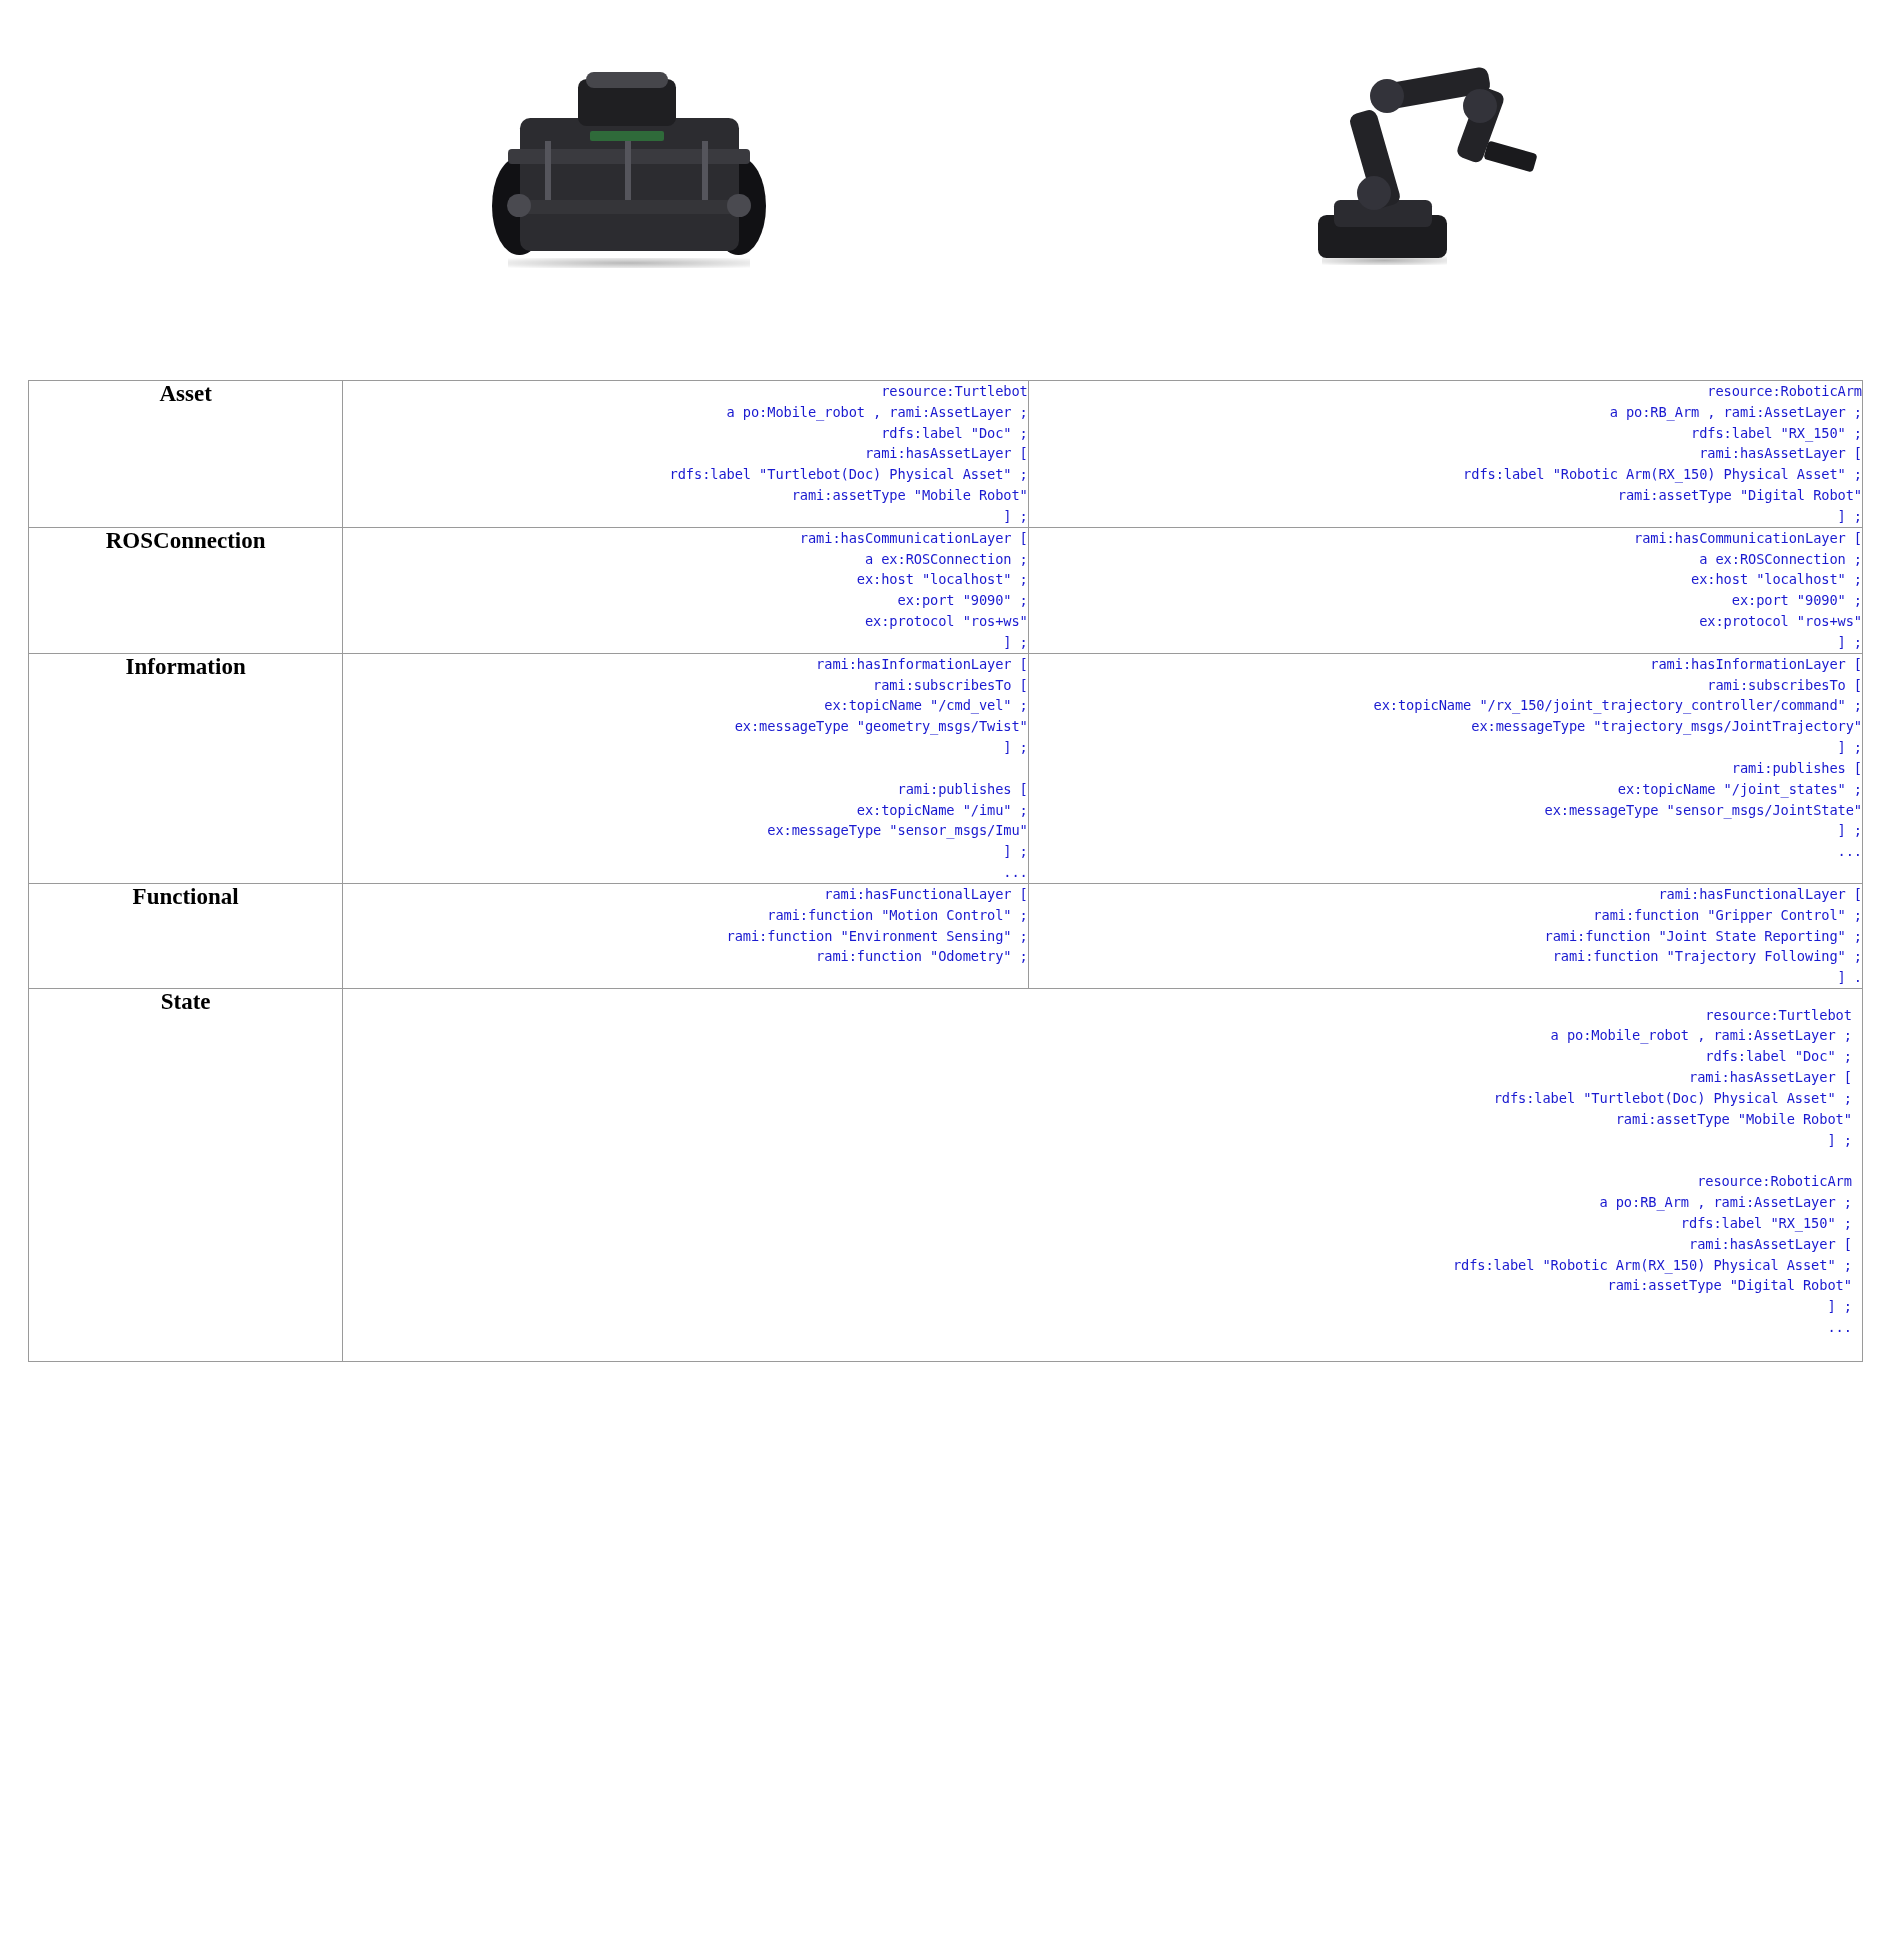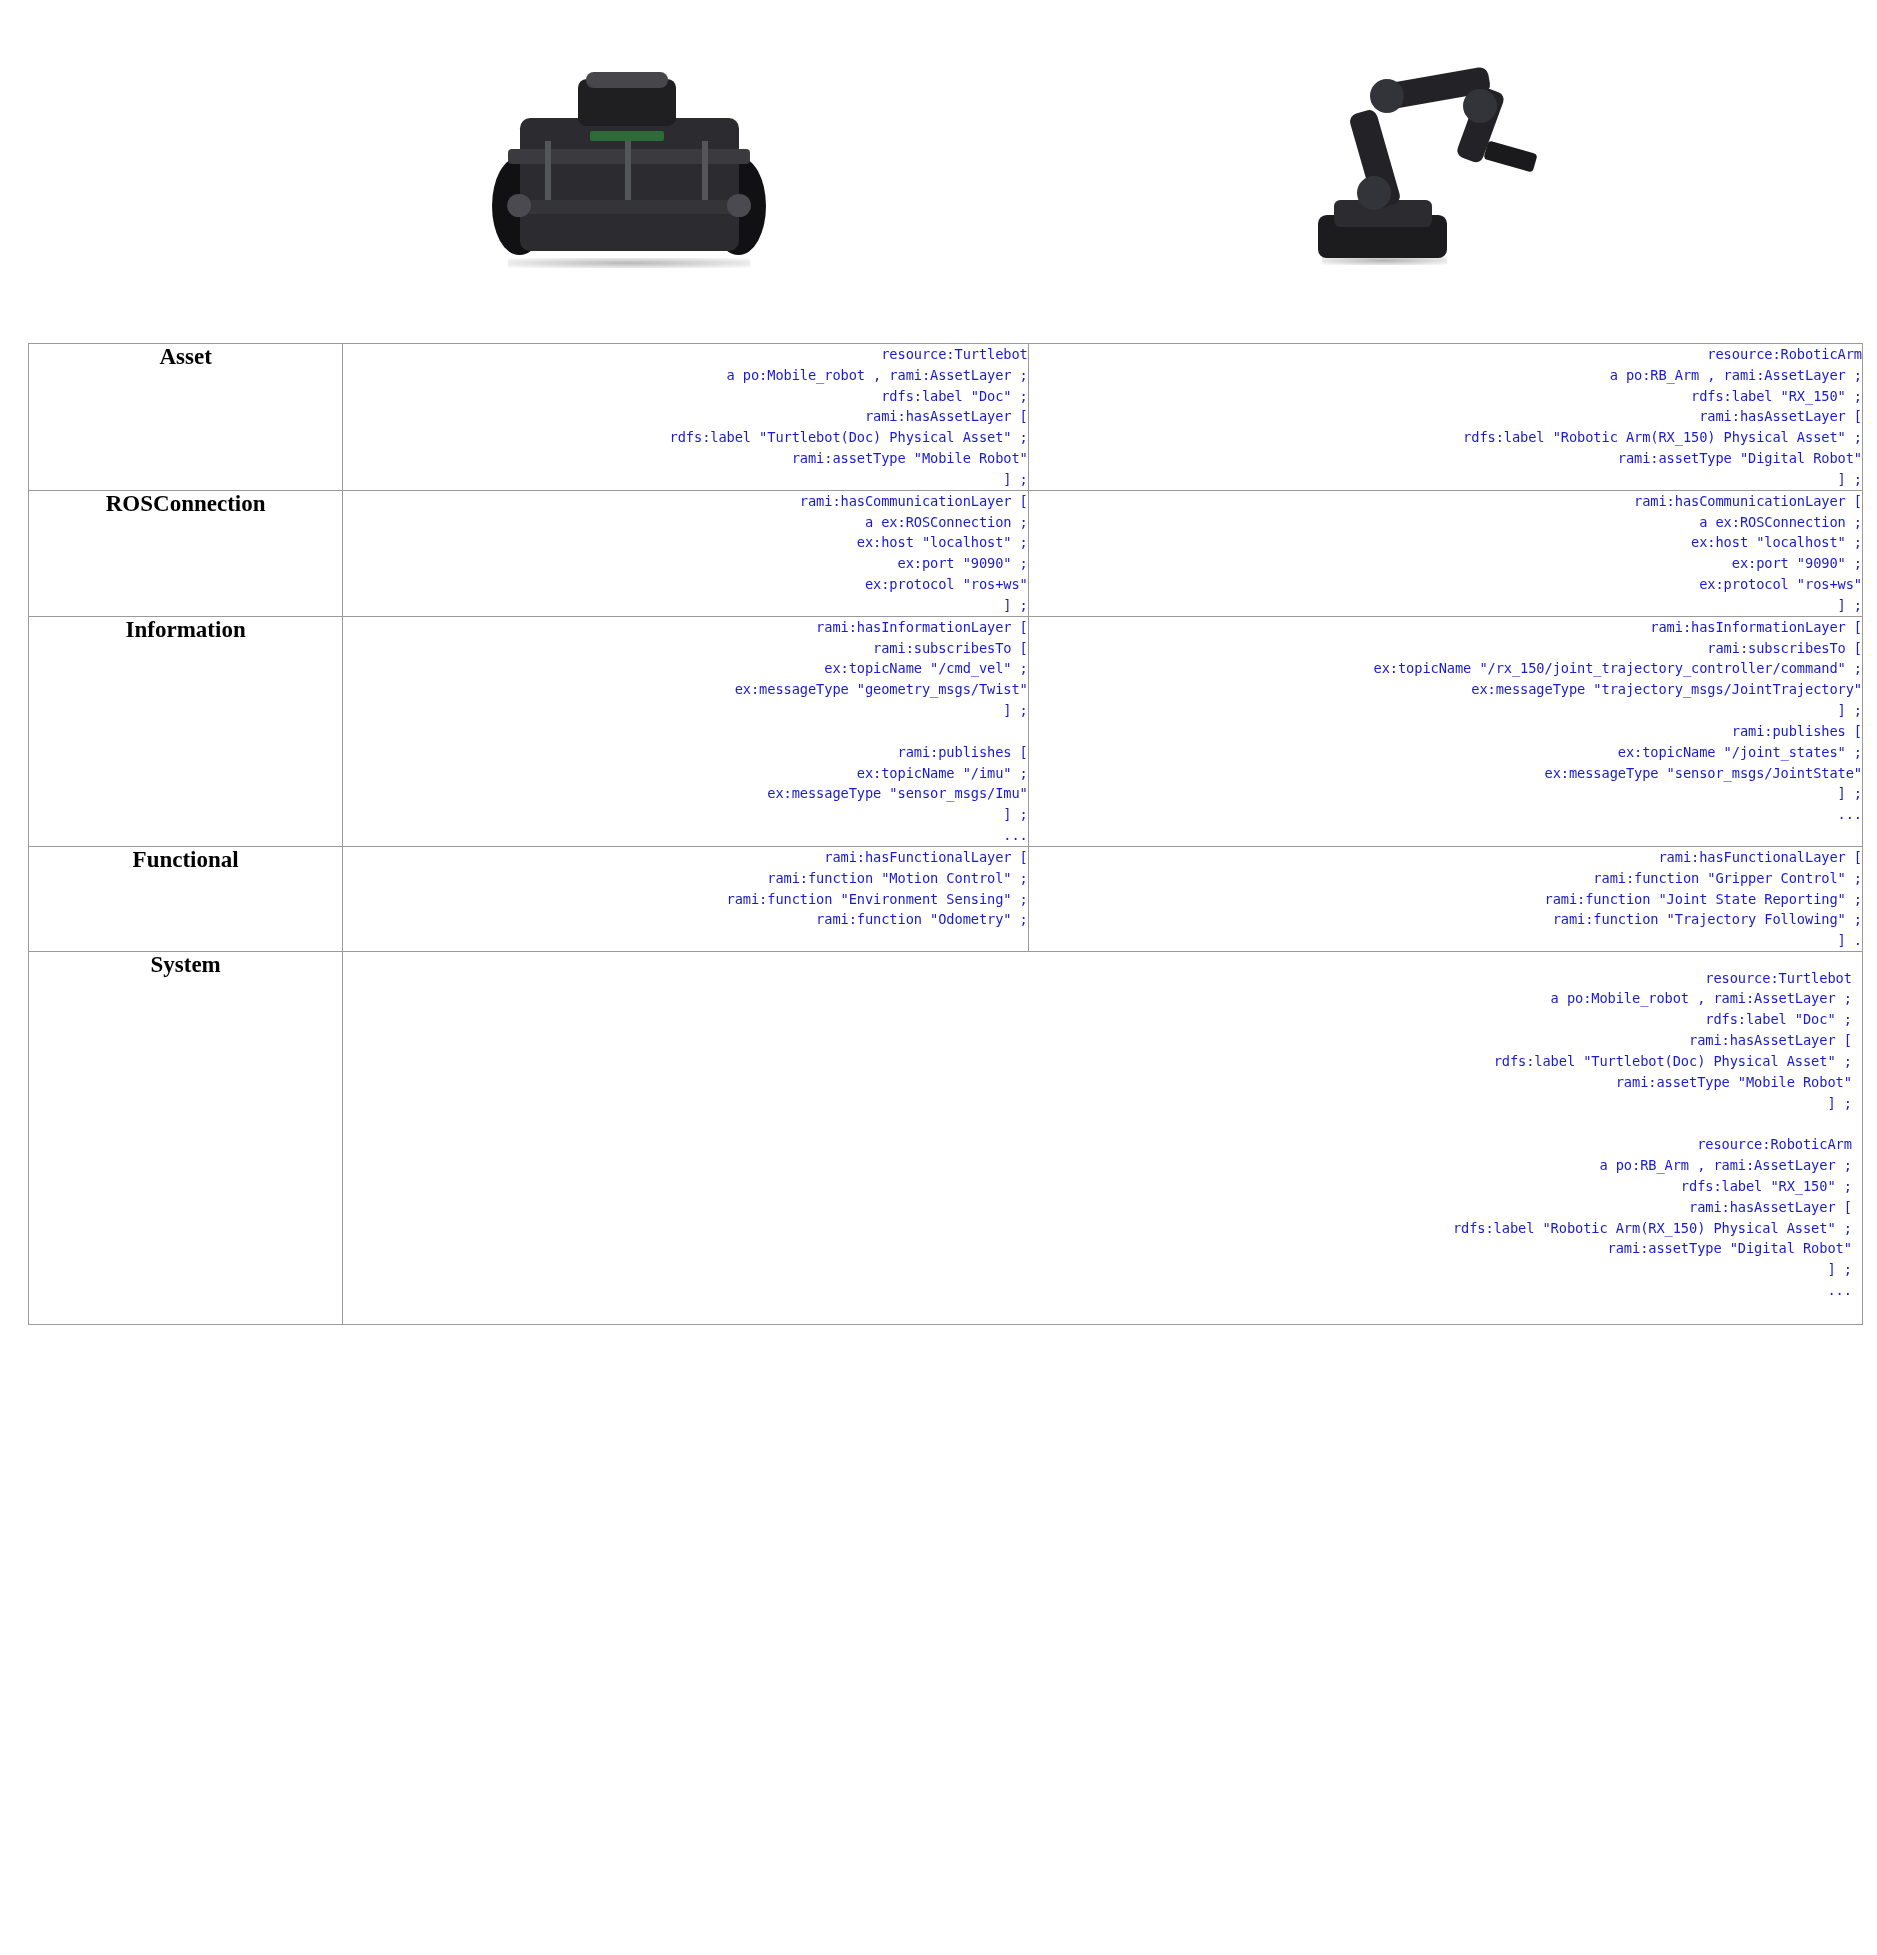--- a/index.html
+++ b/index.html
@@ -33,21 +33,21 @@
     width: 352px;
     height: 282px;
   }
   .robot-fig.turtlebot { left: 461px; top: 11.7px; }
   .robot-fig.arm { left: 1244px; top: 0px; }
 
   
   .rami-table {
     position: absolute;
     left: 28px;
-    top: 343px;
+    top: 380px;
     width: 1835px;
     border-collapse: collapse;
     table-layout: fixed;
   }
   .rami-table td {
     border: 0.8px solid #9a9a9a;
     vertical-align: top;
     padding: 0;
   }
   .layer-cell {
@@ -348,21 +348,21 @@
         <td class="code-cell wide">
           <pre class="code blue"> rami:hasFunctionalLayer [
       rami:function "Gripper Control" ;
       rami:function "Joint State Reporting" ;
       rami:function "Trajectory Following" ;
     ] .</pre>
         </td>
       </tr>
 
       <tr>
-        <td class="layer-cell">System</td>
+        <td class="layer-cell">State</td>
         <td class="code-cell full" colspan="2">
           <pre class="code blue"> resource:Turtlebot
     a po:Mobile_robot , rami:AssetLayer ;
     rdfs:label "Doc" ;
     rami:hasAssetLayer [
         rdfs:label "Turtlebot(Doc) Physical Asset" ;
         rami:assetType "Mobile Robot"
     ] ;
 
  resource:RoboticArm

